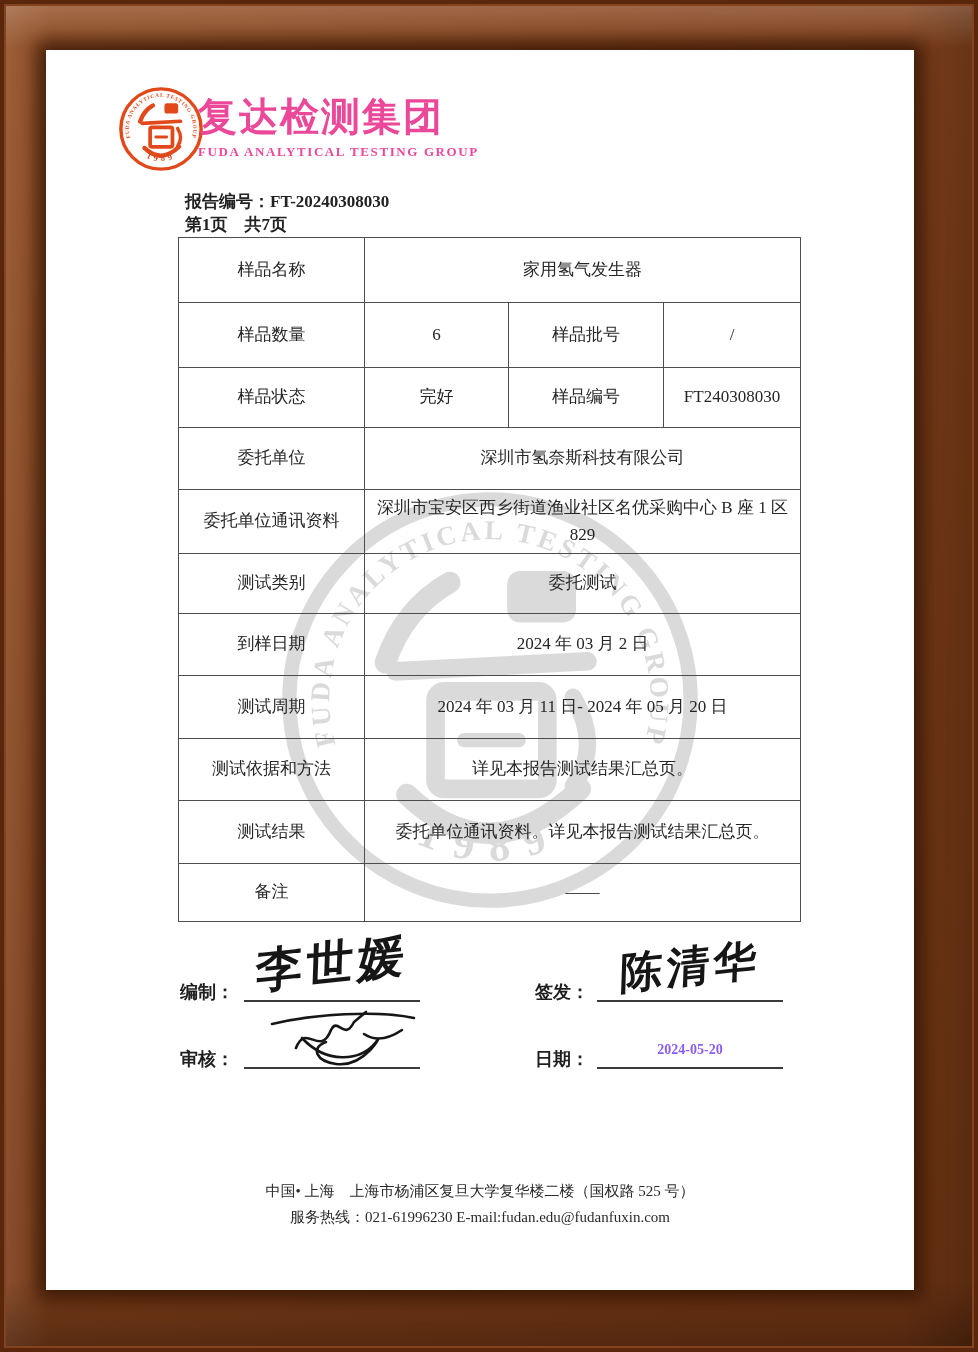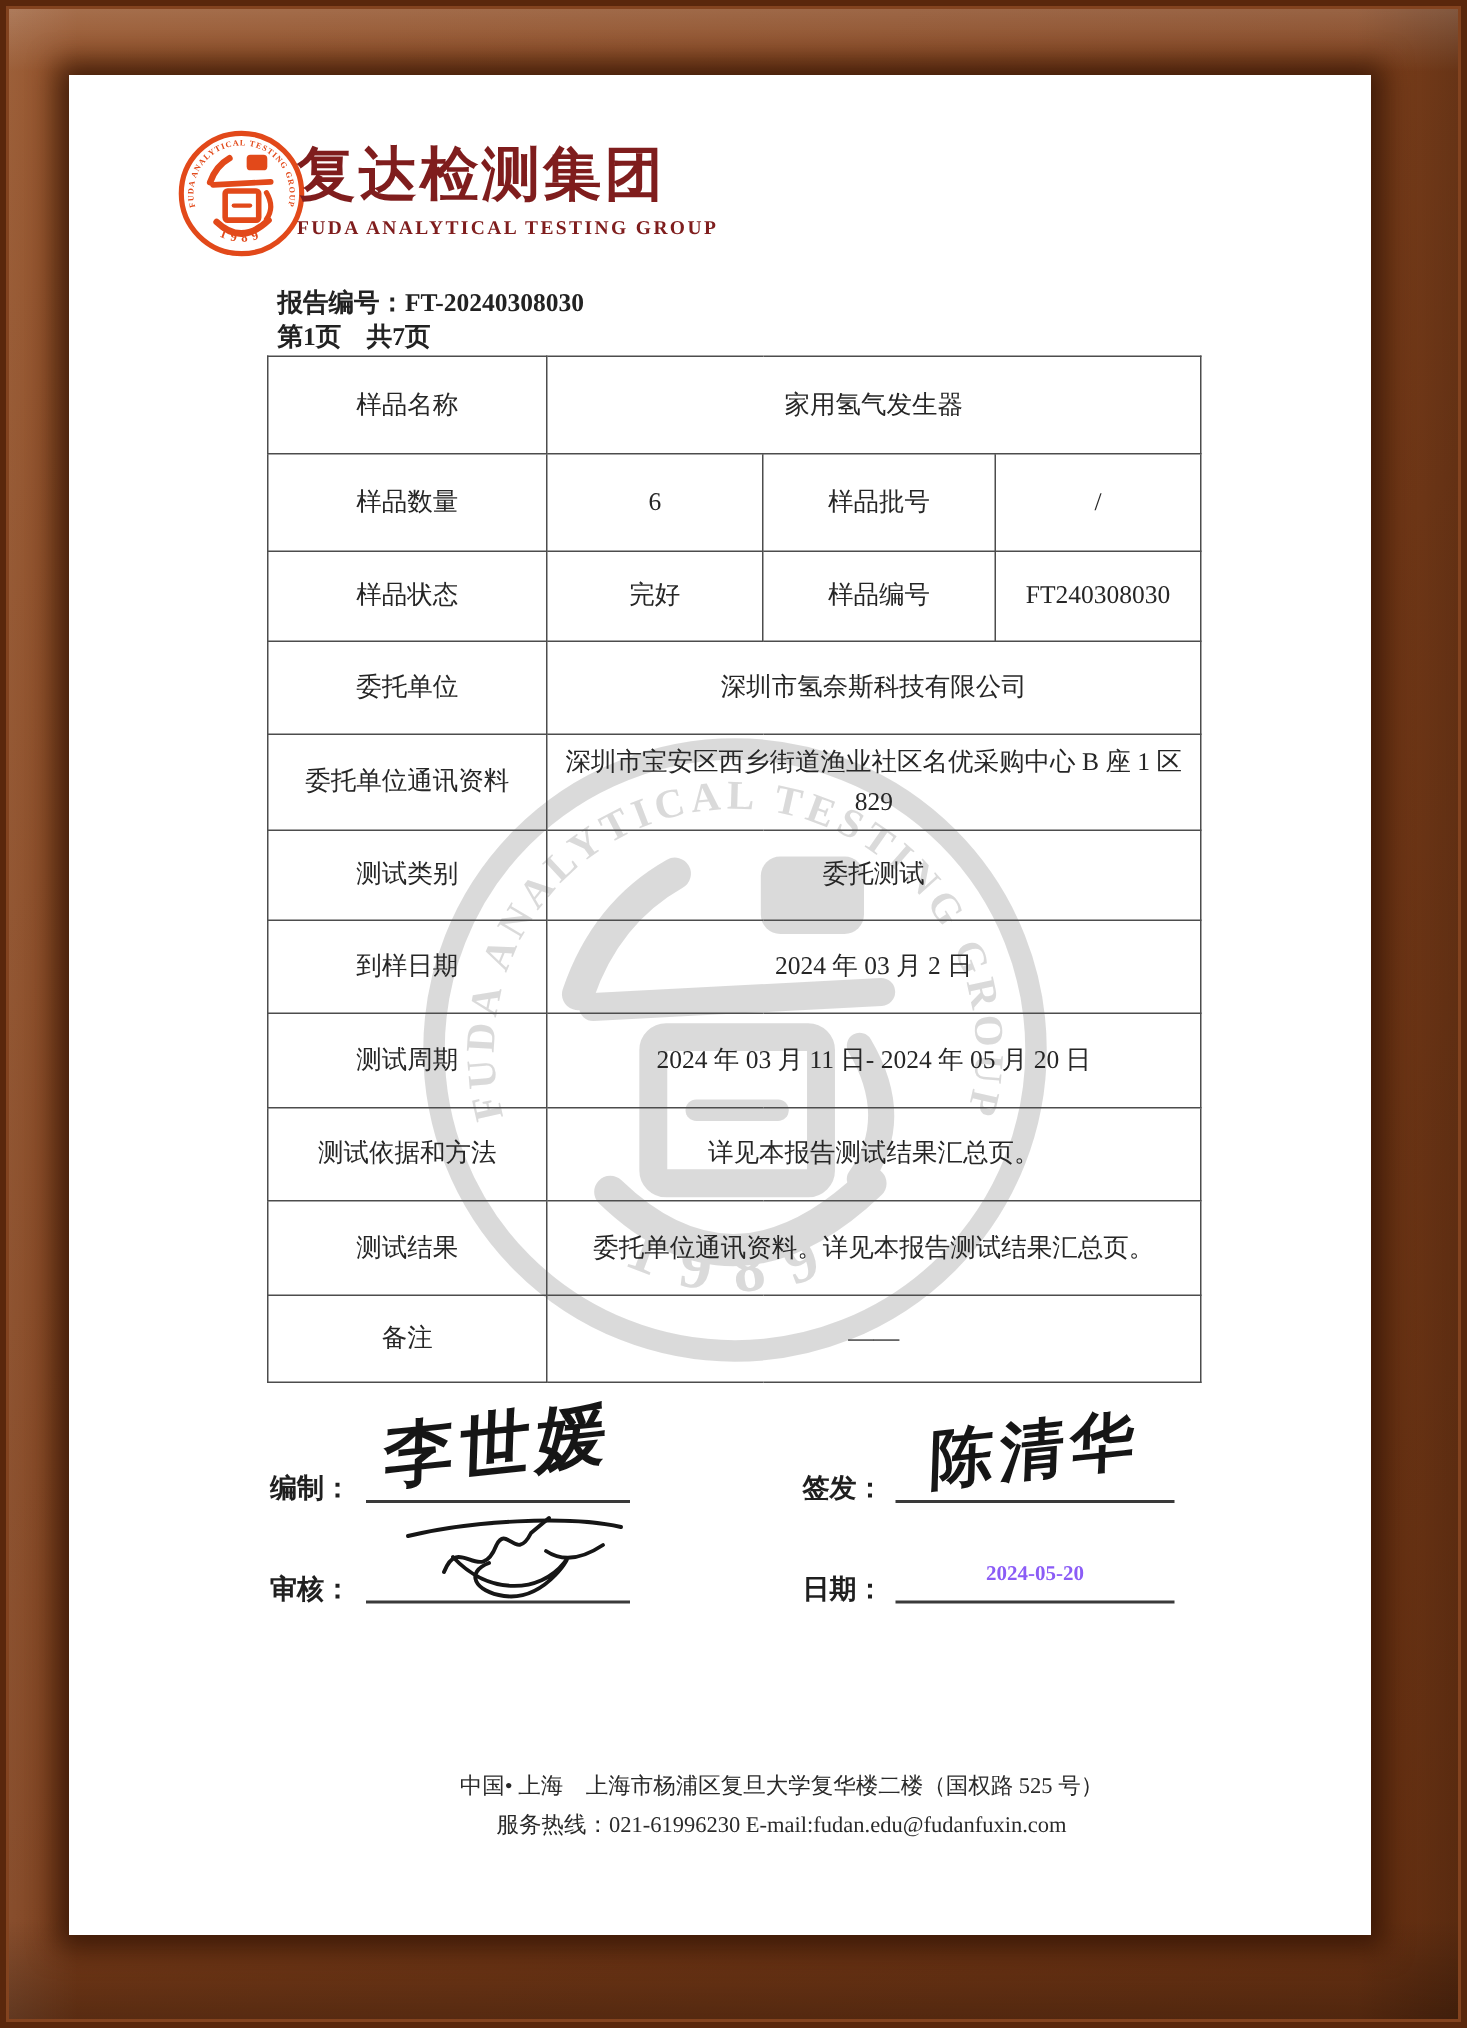--- a/index.html
+++ b/index.html
@@ -21,21 +21,21 @@
   }
   
   .paper{
     position:absolute;left:46px;top:50px;width:868px;height:1240px;
     background:#fff;
     box-shadow:0 0 18px 9px rgba(42,16,3,.78);
   }
   .abs{position:absolute;}
   
   .seal-small{left:72px;top:36px;width:86px;height:86px;color:#e2491a;}
-  .brand{left:152px;top:46px;color:#7f1d1d;}
+  .brand{left:152px;top:46px;color:#ec4899;}
   .brand-cn{
     font-family:"Liberation Sans","DejaVu Sans",sans-serif;
     font-size:39px;font-weight:bold;letter-spacing:2px;line-height:1.1;
   }
   .brand-en{
     font-family:"Liberation Serif","DejaVu Serif",serif;
     font-size:13px;font-weight:bold;letter-spacing:1.6px;margin-top:5px;white-space:nowrap;
   }
   
   .report-line{
@@ -57,21 +57,21 @@
   .sig-label{font-size:18px;color:#1f1f1f;font-weight:600;z-index:3;}
   .sig-line{height:2px;background:#3a3a3a;z-index:2;}
   .sig-name{
     font-size:46px;color:#161616;font-weight:bold;text-align:center;
     transform:rotate(-6deg) skewX(-8deg);letter-spacing:4px;z-index:3;white-space:nowrap;
   }
   .sig-date{font-size:14px;font-weight:700;color:#8b5cf6;text-align:center;z-index:3;}
   
   .footer{
     left:0;top:1128px;width:100%;text-align:center;color:#2a2a2a;
-    font-size:15px;line-height:1.75;font-weight:500;padding-left:41px;
+    font-size:15px;line-height:1.75;font-weight:500;
   }
   svg{display:block;}
 </style>
 </head>
 <body>
 
 <div class="frame"></div>
 
 <div class="paper">
 

